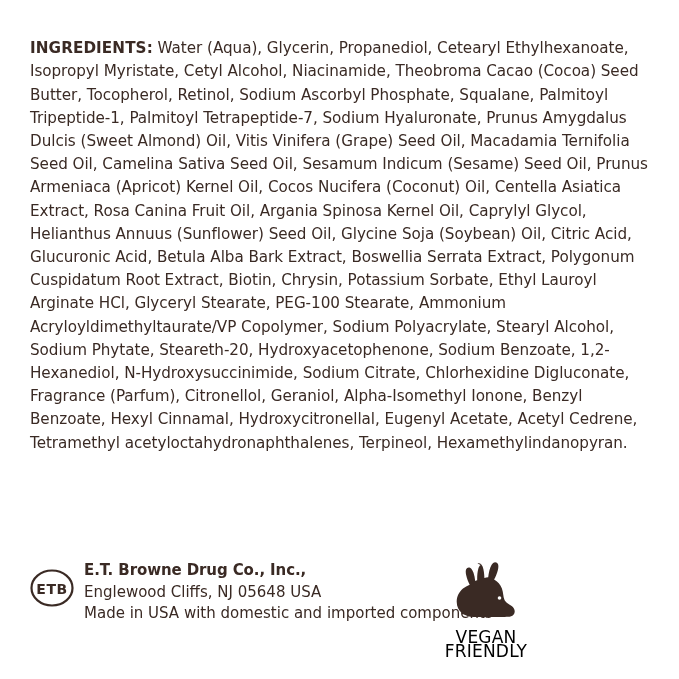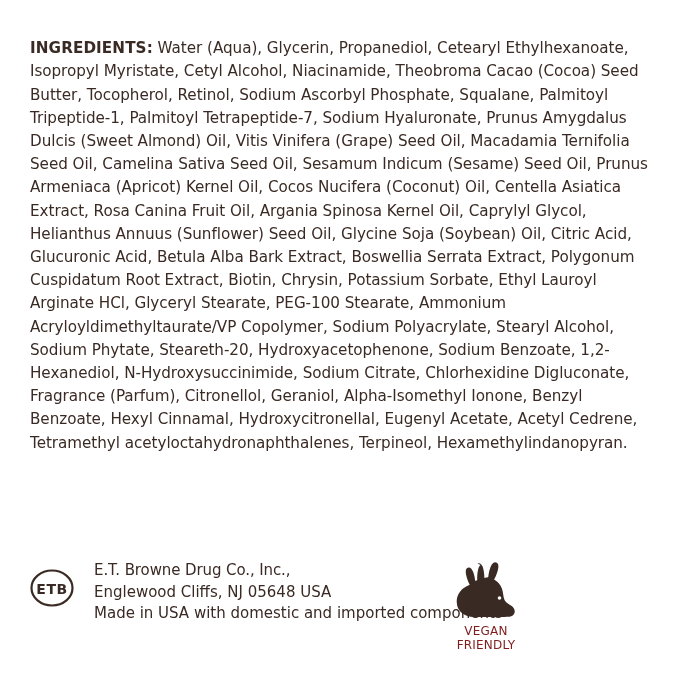--- a/index.html
+++ b/index.html
@@ -46,49 +46,49 @@
     position: absolute;
     left: 0;
     top: 0;
     display: flex;
     align-items: flex-start;
   }
   .etb-logo {
     width: 44px;
     height: 44px;
     margin-top: 6px;
-    margin-right: 20px;
+    margin-right: 10px;
     flex: 0 0 auto;
   }
   .company-lines {
     font-size: 15px;
     line-height: 21.5px;
     color: #3a2a24;
   }
   .company-lines .company-name {
-    font-weight: normal;
+    font-weight: bold;
     letter-spacing: -0.1px;
     margin-top: 8px;
   }
   .vegan-badge {
     position: absolute;
     right: 120px;
     top: 0;
     width: 92px;
     text-align: center;
   }
   .vegan-badge svg {
     display: block;
     margin: 0 auto;
   }
   .vegan-text {
-    margin-top: 2px;
-    font-size: 12px;
+    margin-top: 8px;
+    font-size: 17px;
     line-height: 14px;
-    color: #7f1d1d;
+    color: #000000;
     letter-spacing: 0.2px;
   }
 </style>
 </head>
 <body>
 
 <div class="page">
 
   <p class="ingredients-block">
     <span class="ingredients-label">INGREDIENTS:</span><span> Water (Aqua), Glycerin, Propanediol, Cetearyl Ethylhexanoate, Isopropyl Myristate, Cetyl Alcohol, Niacinamide, Theobroma Cacao (Cocoa) Seed Butter, Tocopherol, Retinol, Sodium Ascorbyl Phosphate, Squalane, Palmitoyl Tripeptide-1, Palmitoyl Tetrapeptide-7, Sodium Hyaluronate, Prunus Amygdalus Dulcis (Sweet Almond) Oil, Vitis Vinifera (Grape) Seed Oil, Macadamia Ternifolia Seed Oil, Camelina Sativa Seed Oil, Sesamum Indicum (Sesame) Seed Oil, Prunus Armeniaca (Apricot) Kernel Oil, Cocos Nucifera (Coconut) Oil, Centella Asiatica Extract, Rosa Canina Fruit Oil, Argania Spinosa Kernel Oil, Caprylyl Glycol, Helianthus Annuus (Sunflower) Seed Oil, Glycine Soja (Soybean) Oil, Citric Acid, Glucuronic Acid, Betula Alba Bark Extract, Boswellia Serrata Extract, Polygonum Cuspidatum Root Extract, Biotin, Chrysin, Potassium Sorbate, Ethyl Lauroyl Arginate HCl, Glyceryl Stearate, PEG-100 Stearate, Ammonium Acryloyldimethyltaurate/VP Copolymer, Sodium Polyacrylate, Stearyl Alcohol, Sodium Phytate, Steareth-20, Hydroxyacetophenone, Sodium Benzoate, 1,2-Hexanediol, N-Hydroxysuccinimide, Sodium Citrate, Chlorhexidine Digluconate, Fragrance (Parfum), Citronellol, Geraniol, Alpha-Isomethyl Ionone, Benzyl Benzoate, Hexyl Cinnamal, Hydroxycitronellal, Eugenyl Acetate, Acetyl Cedrene, Tetramethyl acetyloctahydronaphthalenes, Terpineol, Hexamethylindanopyran.</span>

